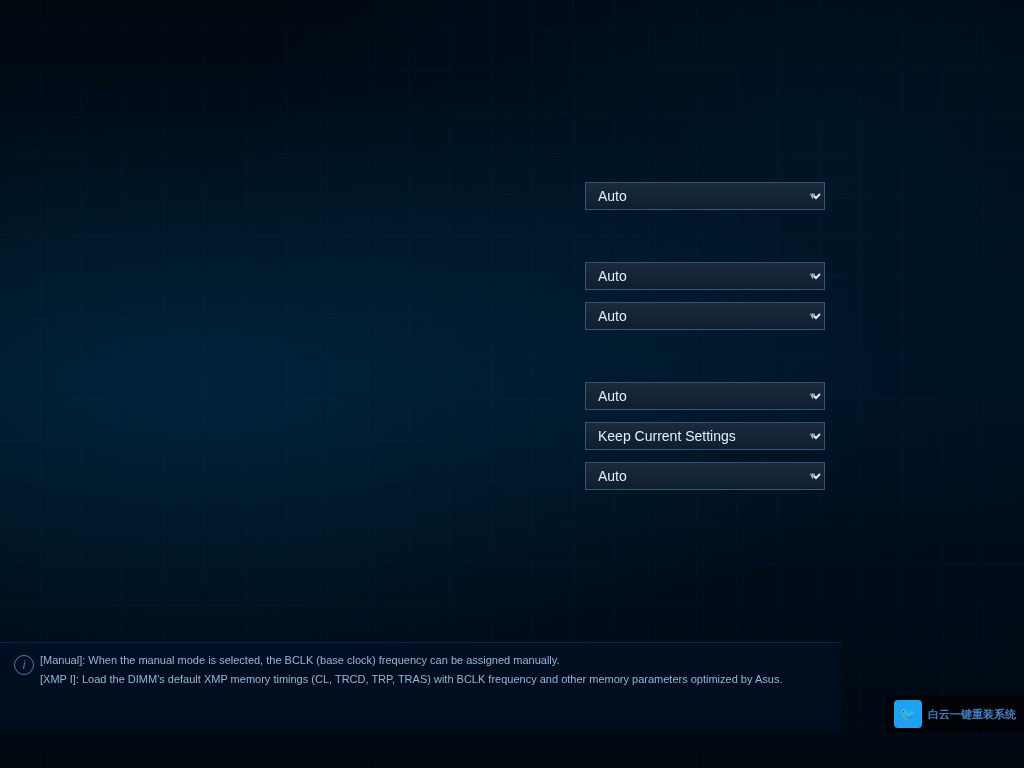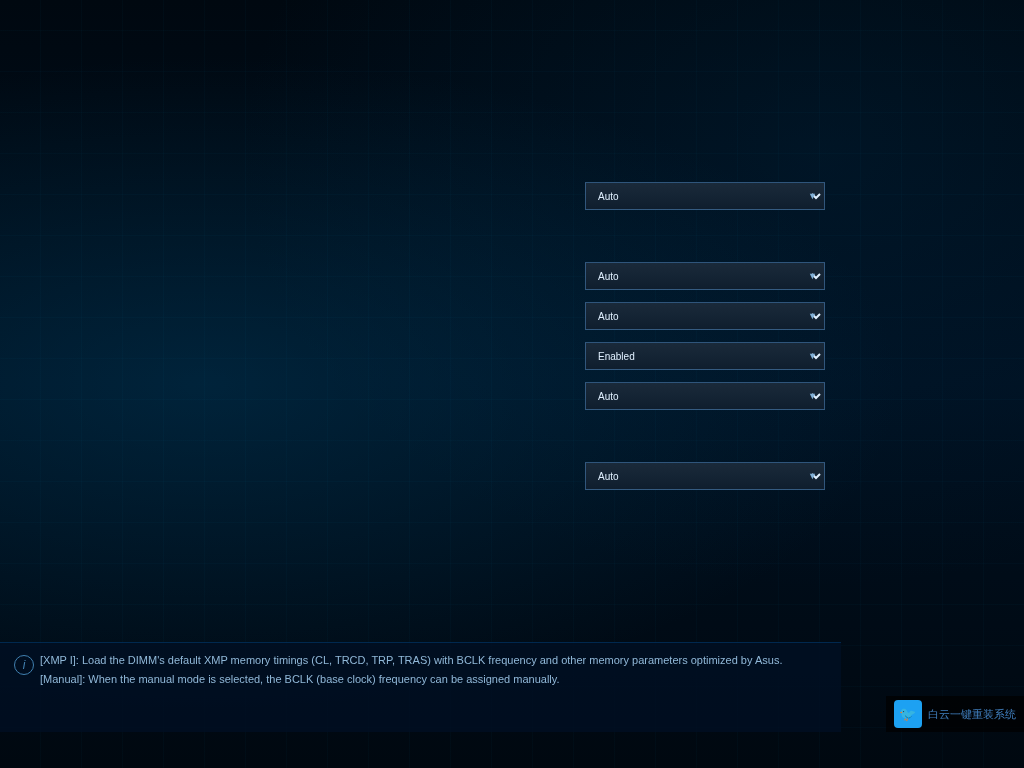--- a/index.html
+++ b/index.html
@@ -429,27 +429,28 @@
       display: flex;
       align-items: center;
       justify-content: center;
       color: white;
       font-size: 14px;
     }
 
     .watermark-text {
       color: #4080c0;
       font-size: 11px;
+      font-weight: bold;
     }
 
     select {
       background: linear-gradient(180deg, #1a2a3a 0%, #0f1e2e 100%);
       border: 1px solid rgba(80,140,200,0.5);
       color: #e0f0ff;
-      font-size: 10px;
+      font-size: 14px;
       padding: 3px 24px 3px 8px;
       width: 240px;
       height: 28px;
       cursor: pointer;
       outline: none;
     }
 
     select option {
       background: #0f1e2e;
       color: #e0f0ff;
@@ -575,47 +576,47 @@
                 <option>Auto</option>
                 <option>Sync All Cores</option>
                 <option>Per Core</option>
               </select>
             </div>
           </div>
         </div>
 
         <div class="setting-row">
           <span class="setting-label">DRAM Odd Ratio Mode</span>
-          <div class="setting-value">
-            <div class="dropdown-wrapper">
-              <select>
-                <option>Enabled</option>
-                <option>Disabled</option>
-              </select>
-            </div>
-          </div>
         </div>
 
         <div class="setting-row">
           <span class="setting-label">DRAM Frequency</span>
           <div class="setting-value">
             <div class="dropdown-wrapper">
               <select>
                 <option>Auto</option>
                 <option>DDR4-2133MHz</option>
                 <option>DDR4-2400MHz</option>
                 <option>DDR4-2666MHz</option>
                 <option>DDR4-3200MHz</option>
               </select>
             </div>
           </div>
         </div>
 
         <div class="setting-row">
           <span class="setting-label">OC Tuner</span>
+          <div class="setting-value">
+            <div class="dropdown-wrapper">
+              <select>
+                <option>Keep Current Settings</option>
+                <option>OK OC Tuning</option>
+              </select>
+            </div>
+          </div>
         </div>
 
         <div class="setting-row">
           <span class="setting-label">Power-saving &amp; Performance Mode</span>
           <div class="setting-value">
             <div class="dropdown-wrapper">
               <select>
                 <option>Auto</option>
                 <option>Enabled</option>
                 <option>Disabled</option>
@@ -627,22 +628,22 @@
         <div class="dram-section">
           <span class="dram-arrow">▶</span>
           <span class="dram-section-label">DRAM Timing Control</span>
         </div>
 
       </div>
 
       <div class="bottom-panel">
         <div class="info-icon">i</div>
         <div class="info-text">
+          <div>[Manual]: When the manual mode is selected, the BCLK (base clock) frequency can be assigned manually.</div>
           <div>[XMP I]:  Load the DIMM's default XMP memory timings (CL, TRCD, TRP, TRAS) with BCLK frequency and other memory parameters optimized by Asus.</div>
-          <div>[Manual]: When the manual mode is selected, the BCLK (base clock) frequency can be assigned manually.</div>
         </div>
       </div>
 
     </div>
 
     <div class="hw-monitor">
       <div class="hw-monitor-header">
         <span class="monitor-icon">🖥</span>
         <span class="hw-monitor-title">Hardware Monitor</span>
       </div>

